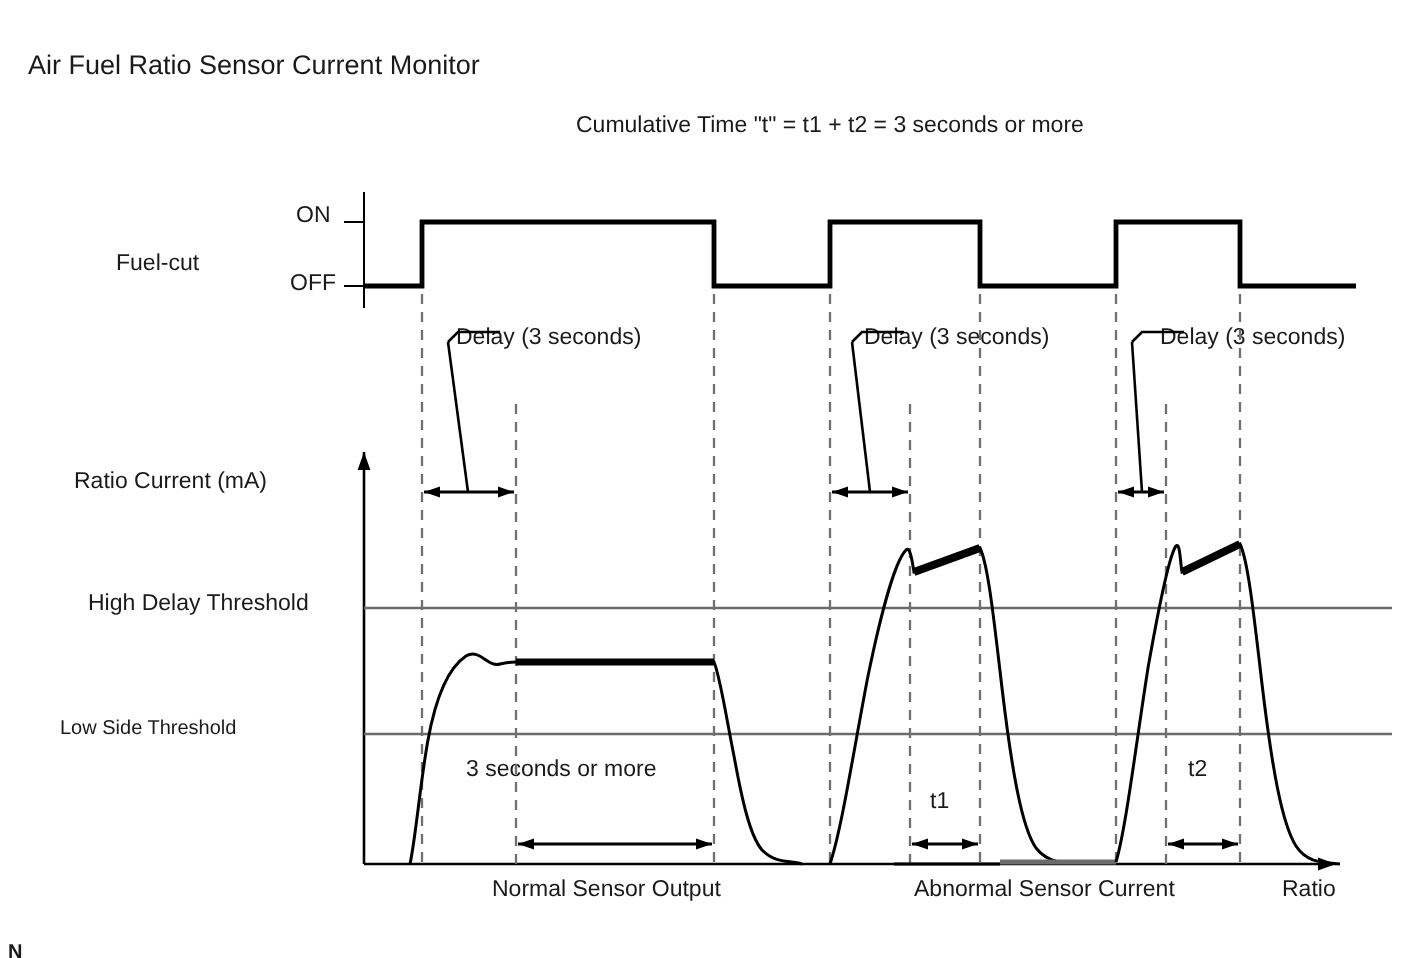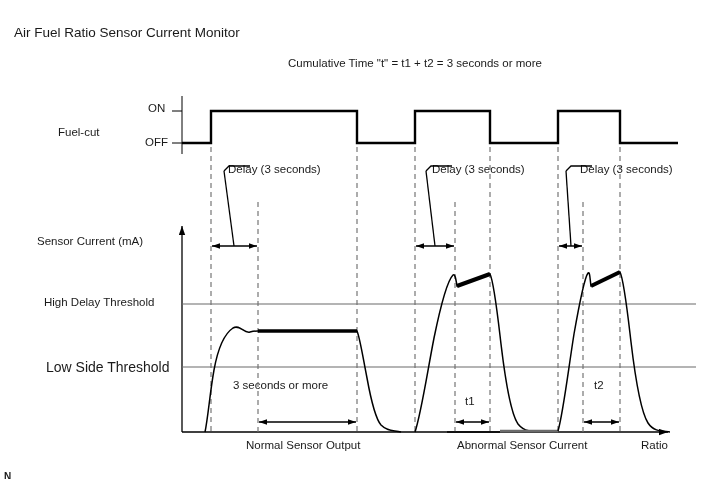--- a/index.html
+++ b/index.html
@@ -60,23 +60,23 @@
     left: 37px;
     top: 222px;
     font-size: 11.5px;
   }
   #high-threshold-label {
     left: 44px;
     top: 283px;
     font-size: 11.5px;
   }
   #low-threshold-label {
-    left: 46px;
+    left: 30px;
     top: 346px;
-    font-size: 14px;
+    font-size: 10px;
   }
   #delay-1 {
     left: 228px;
     top: 150px;
     font-size: 11.5px;
   }
   #delay-2 {
     left: 432px;
     top: 150px;
     font-size: 11.5px;
@@ -129,21 +129,21 @@
 
 <div class="figure">
 
   <div class="txt" id="title">Air Fuel Ratio Sensor Current Monitor</div>
   <div class="txt" id="subtitle">Cumulative Time "t" = t1 + t2 = 3 seconds or more</div>
 
   <div class="txt" id="fuelcut-label">Fuel-cut</div>
   <div class="txt" id="on-label">ON</div>
   <div class="txt" id="off-label">OFF</div>
 
-  <div class="txt" id="sensor-current-label">Sensor Current (mA)</div>
+  <div class="txt" id="sensor-current-label">Ratio Current (mA)</div>
   <div class="txt" id="high-threshold-label">High Delay Threshold</div>
   <div class="txt" id="low-threshold-label">Low Side Threshold</div>
 
   <div class="txt" id="delay-1">Delay (3 seconds)</div>
   <div class="txt" id="delay-2">Delay (3 seconds)</div>
   <div class="txt" id="delay-3">Delay (3 seconds)</div>
 
   <div class="txt" id="three-seconds">3 seconds or more</div>
   <div class="txt" id="t1-label">t1</div>
   <div class="txt" id="t2-label">t2</div>

